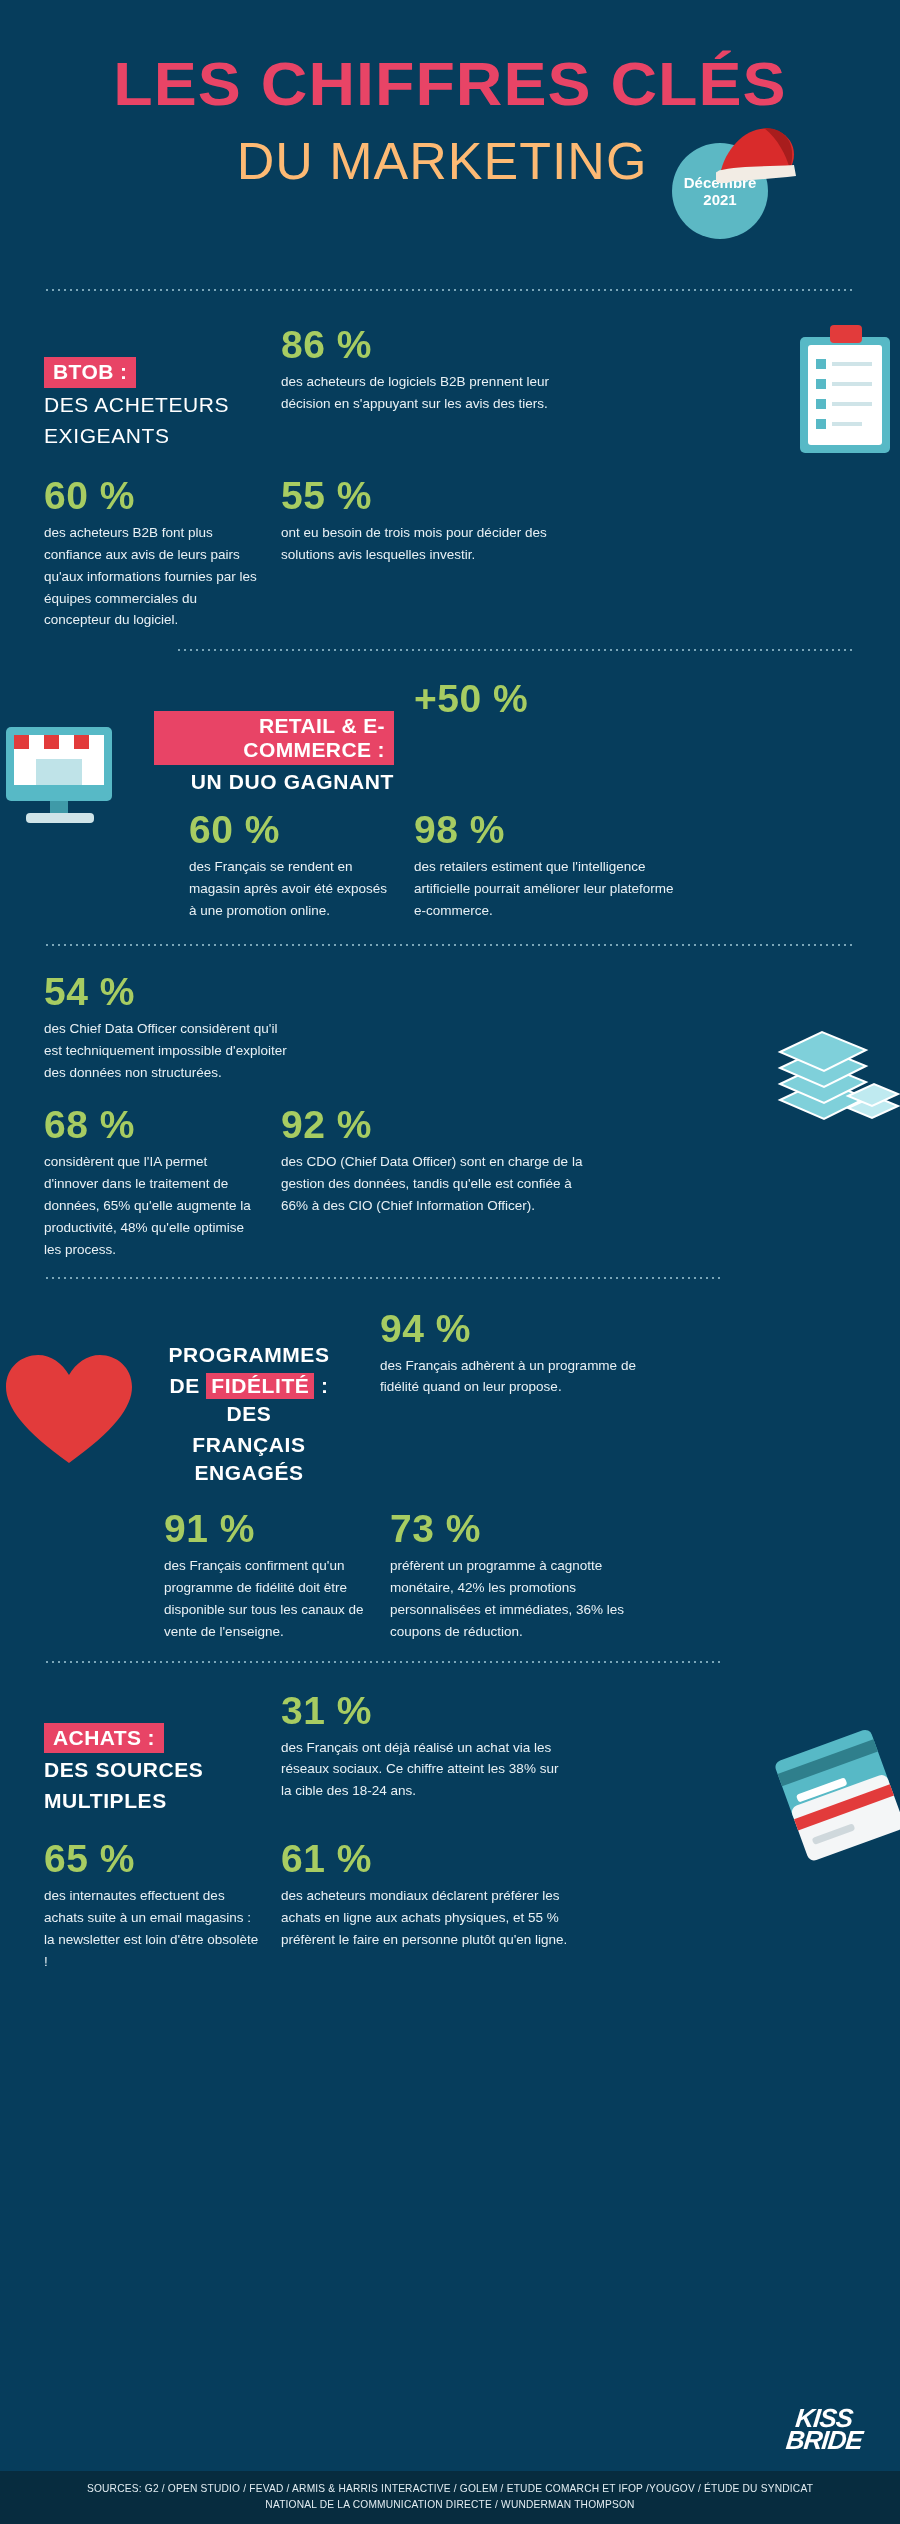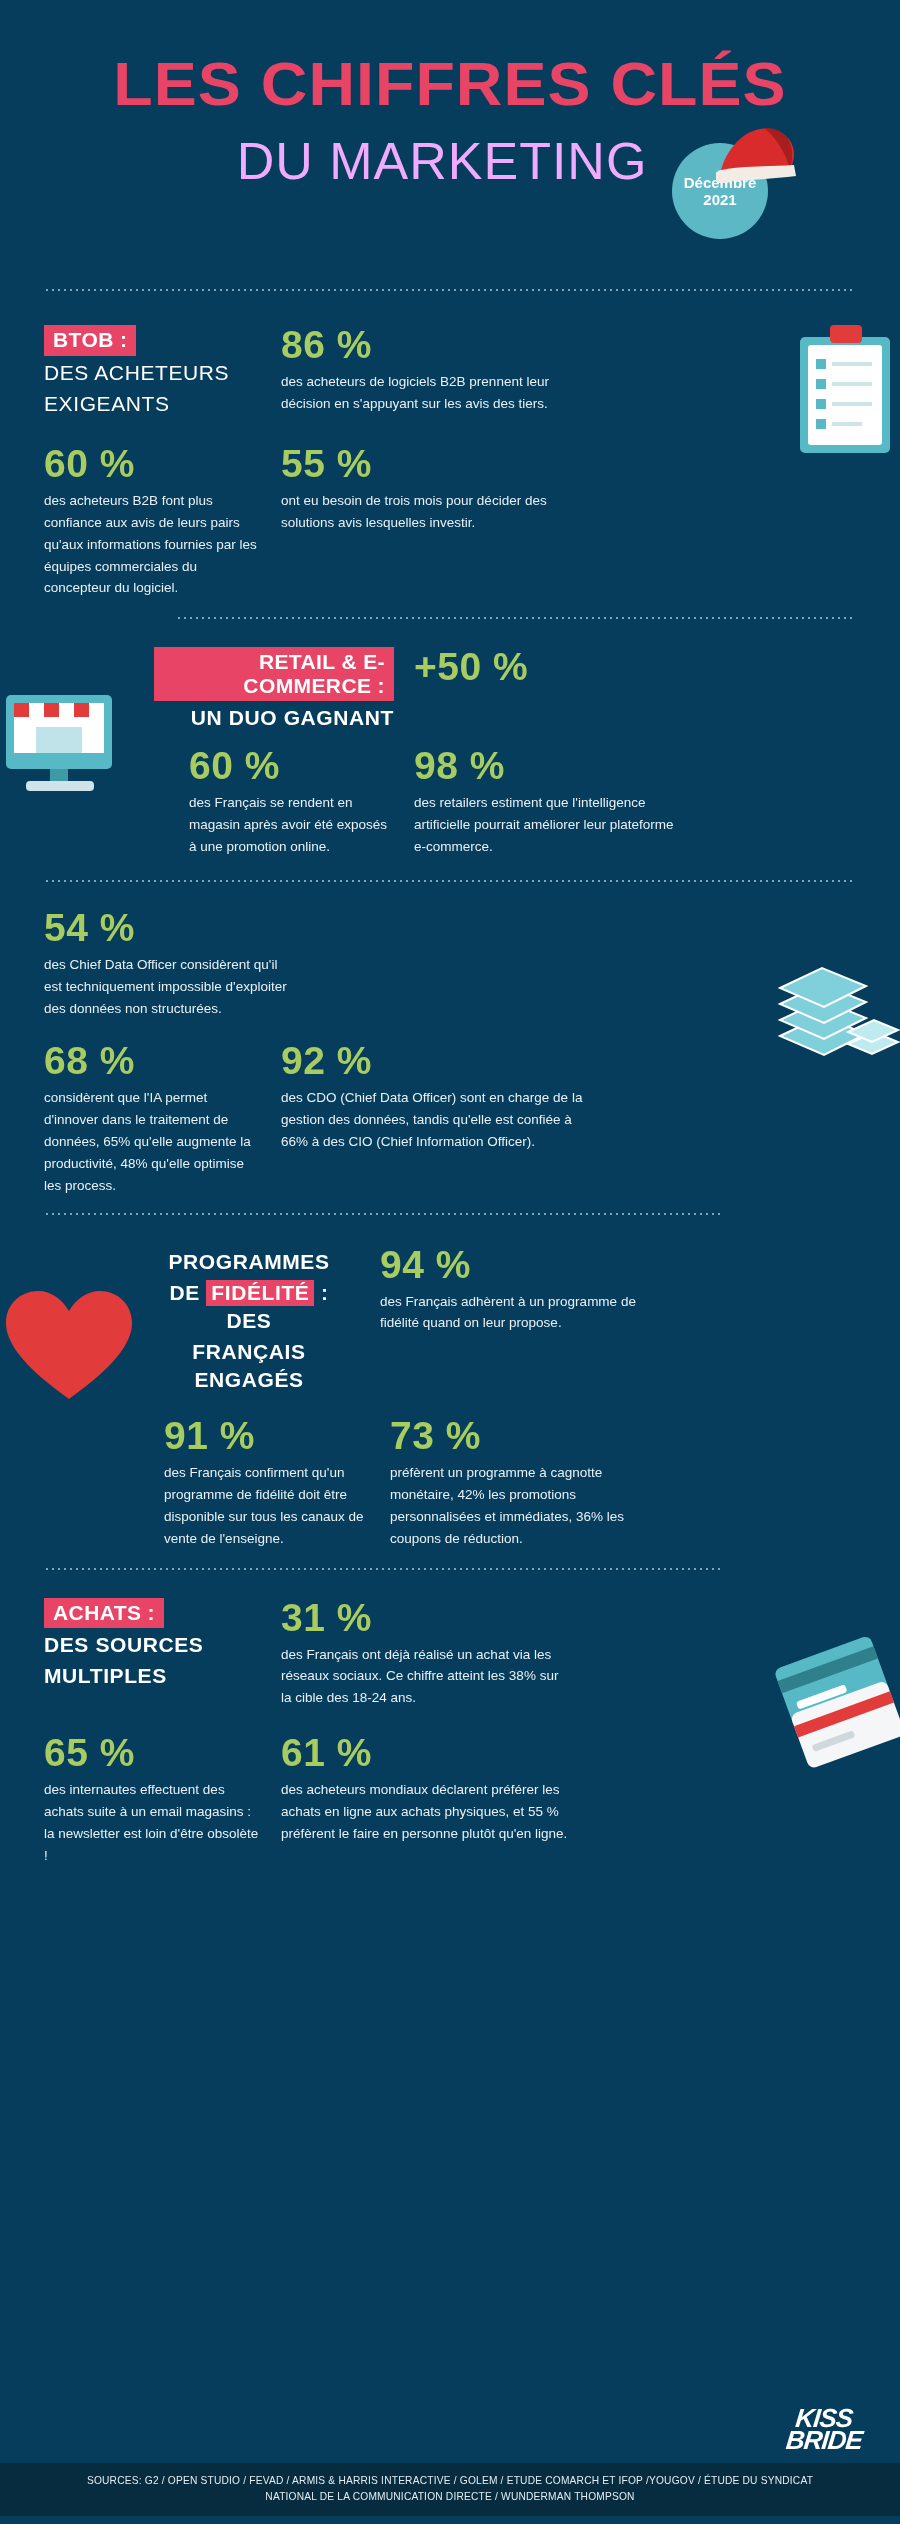--- a/index.html
+++ b/index.html
@@ -27,21 +27,21 @@
     line-height: 1.02;
     transform: scaleX(1.04);
   }
   .title-sub-wrap {
     position: relative;
     text-align: center;
     margin-top: 20px;
     height: 92px;
   }
   .title-sub {
-    color: #f0abfc;
+    color: #fdba74;
     font-size: 52px;
     font-weight: 300;
     letter-spacing: 1px;
     line-height: 1;
     display: inline-block;
     position: relative;
     left: -8px;
   }
 
   
@@ -101,21 +101,21 @@
   .head-line {
     font-size: 21px;
     font-weight: 300;
     color: #fff;
     letter-spacing: .6px;
     line-height: 1.34;
     margin-top: 3px;
   }
   .head-line.bold { font-weight: 700; }
 
-  .heading-block { position: relative; z-index: 2; }
+  .heading-block { position: relative; z-index: 2; margin-top: 32px; }
   .heading-block.right { text-align: right; }
   .heading-block.center { text-align: center; }
 
   .stat { position: relative; z-index: 2; }
   .stat .num {
     color: #a7cc62;
     font-size: 39px;
     font-weight: 700;
     line-height: 1.05;
     letter-spacing: .5px;
@@ -130,21 +130,21 @@
 
   .row { display: flex; }
   .col { flex: 1 1 0; }
 
   
   .art { position: absolute; z-index: 1; }
 
   
   .footer {
     position: absolute;
-    left: 0; right: 0; bottom: 8px;
+    left: 0; right: 0; bottom: 0;
     background: #072c3f;
     padding: 10px 20px 12px 20px;
     text-align: center;
   }
   .footer-txt {
     font-size: 10.2px;
     font-weight: 400;
     color: #e3edf2;
     line-height: 1.5;
     letter-spacing: .2px;

